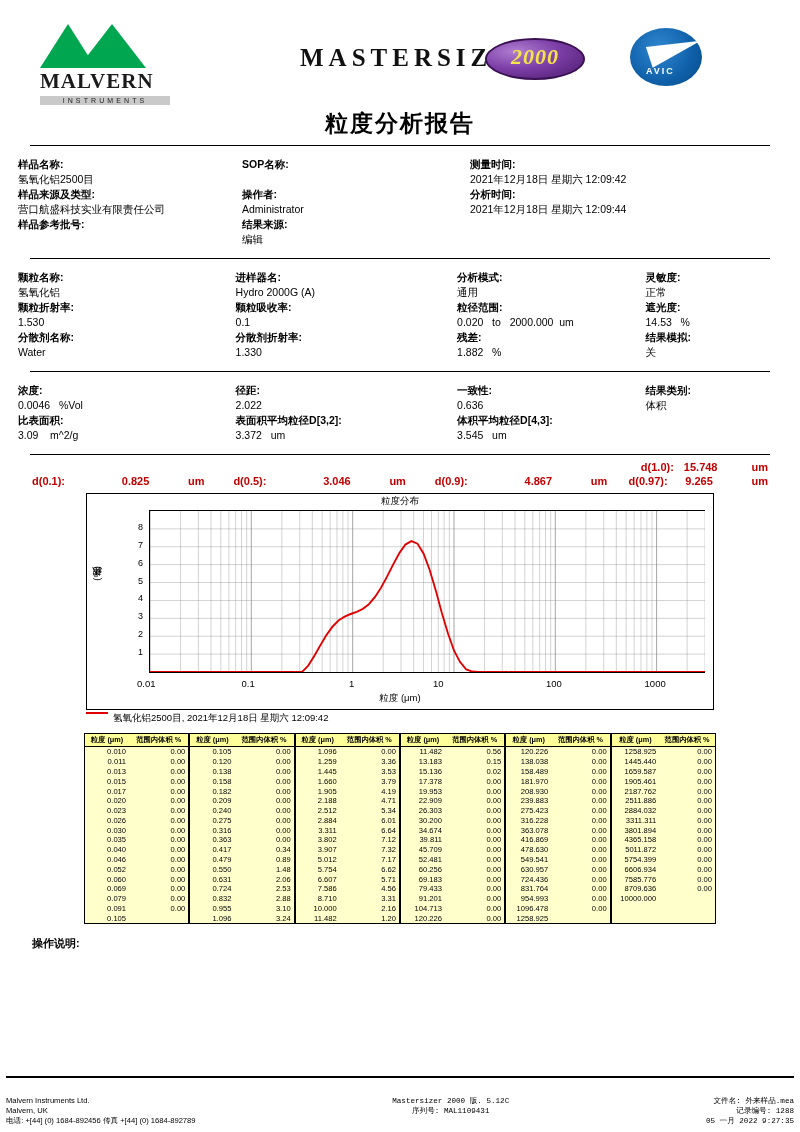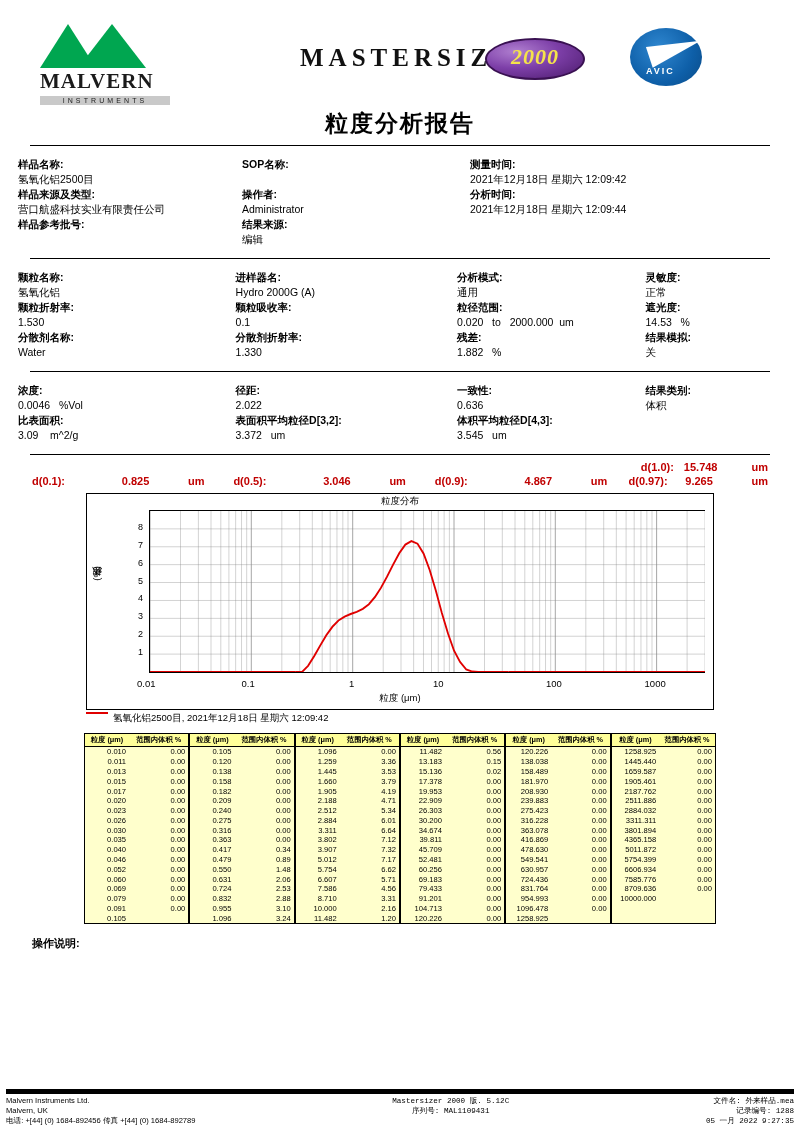--- a/index.html
+++ b/index.html
@@ -69,21 +69,21 @@
   .tbl table{border-collapse:collapse;width:100%;font-size:7.6px;}
   .tbl th{background:#ffff99;font-weight:bold;font-size:7.3px;padding:1px 2px;border-bottom:1px solid #000;}
   .tbl td{padding:0.4px 3px;}
   .tbl td.v{text-align:right;}
   .tbl td.p{text-align:right;}
 
   .oper{margin:12px 32px 0 32px;font-size:11px;font-weight:bold;}
 
   
   .footer{position:absolute;left:0;bottom:6px;width:800px;font-size:7.6px;}
-  .footer .inner{margin:0 6px;display:flex;justify-content:space-between;border-top:5px solid #000000;padding-top:2px;}
+  .footer .inner{margin:0 6px;display:flex;justify-content:space-between;border-top:2px solid #000000;padding-top:18px;}
   .fcol{line-height:10px;}
   .fmid{text-align:center;font-family:"Liberation Mono",monospace;}
   .fright{text-align:right;font-family:"Liberation Mono",monospace;}
 </style>
 </head>
 <body>
 
 <div class="page">
 
   <div class="header">

